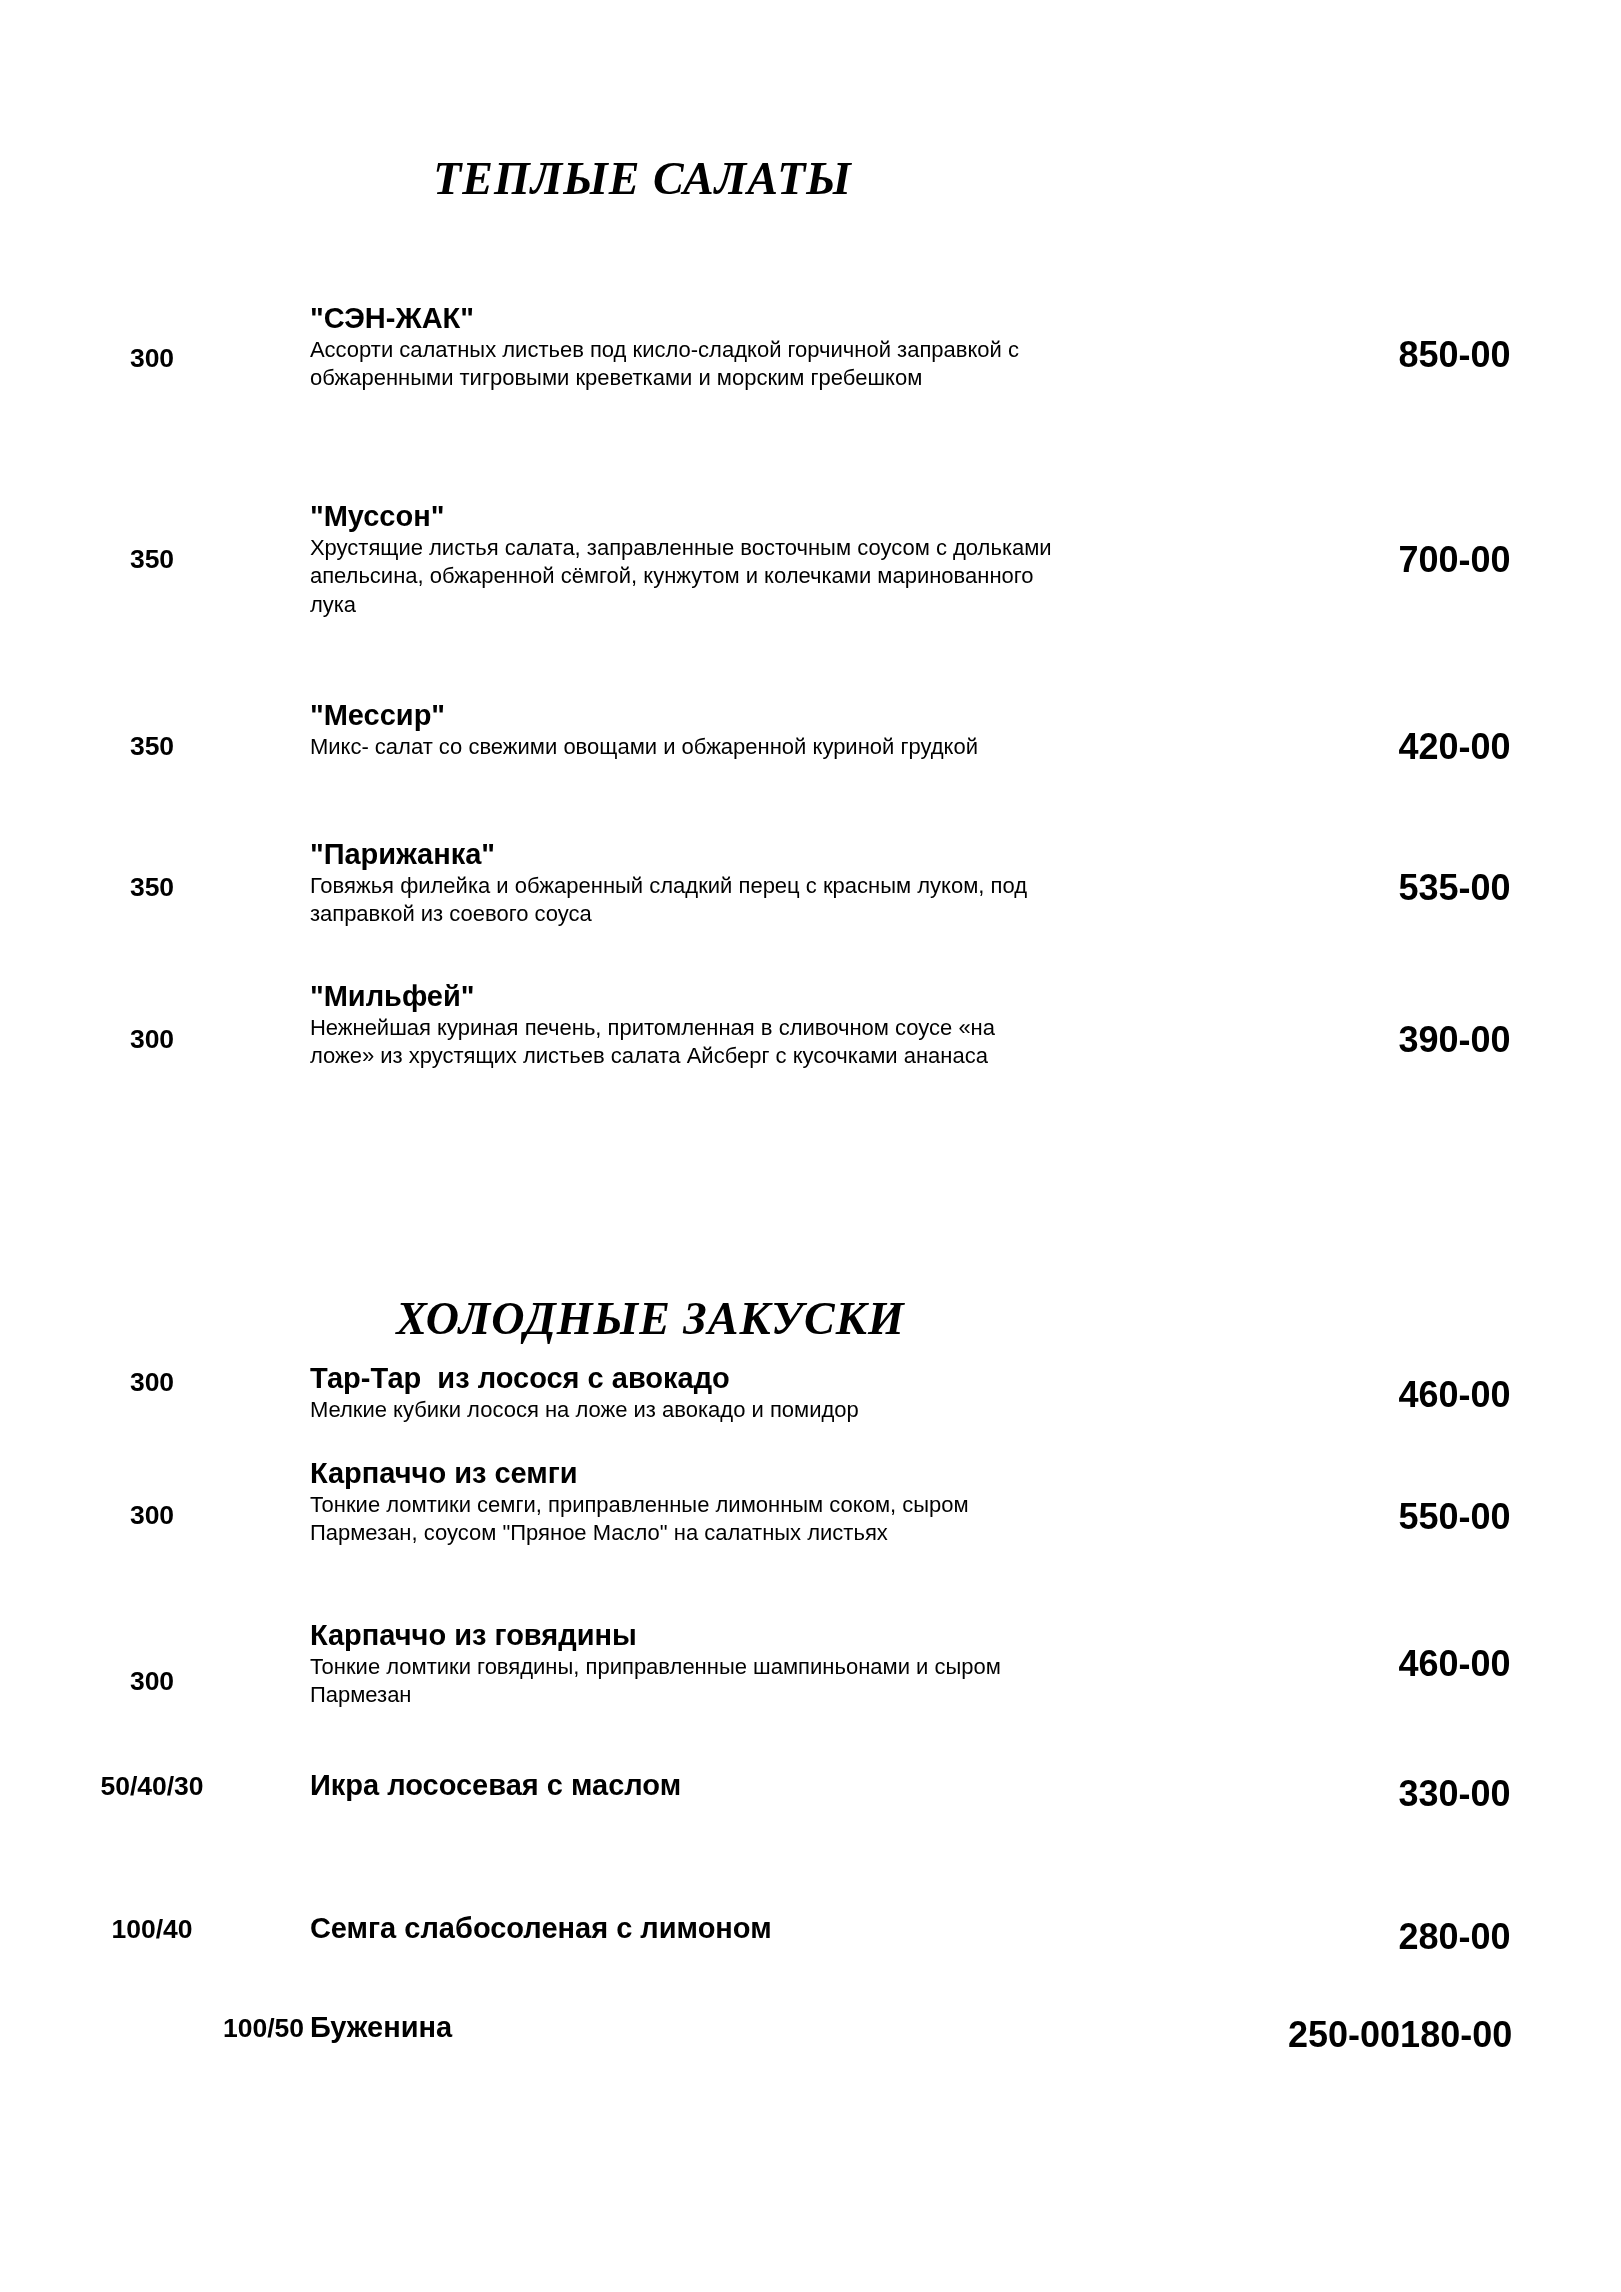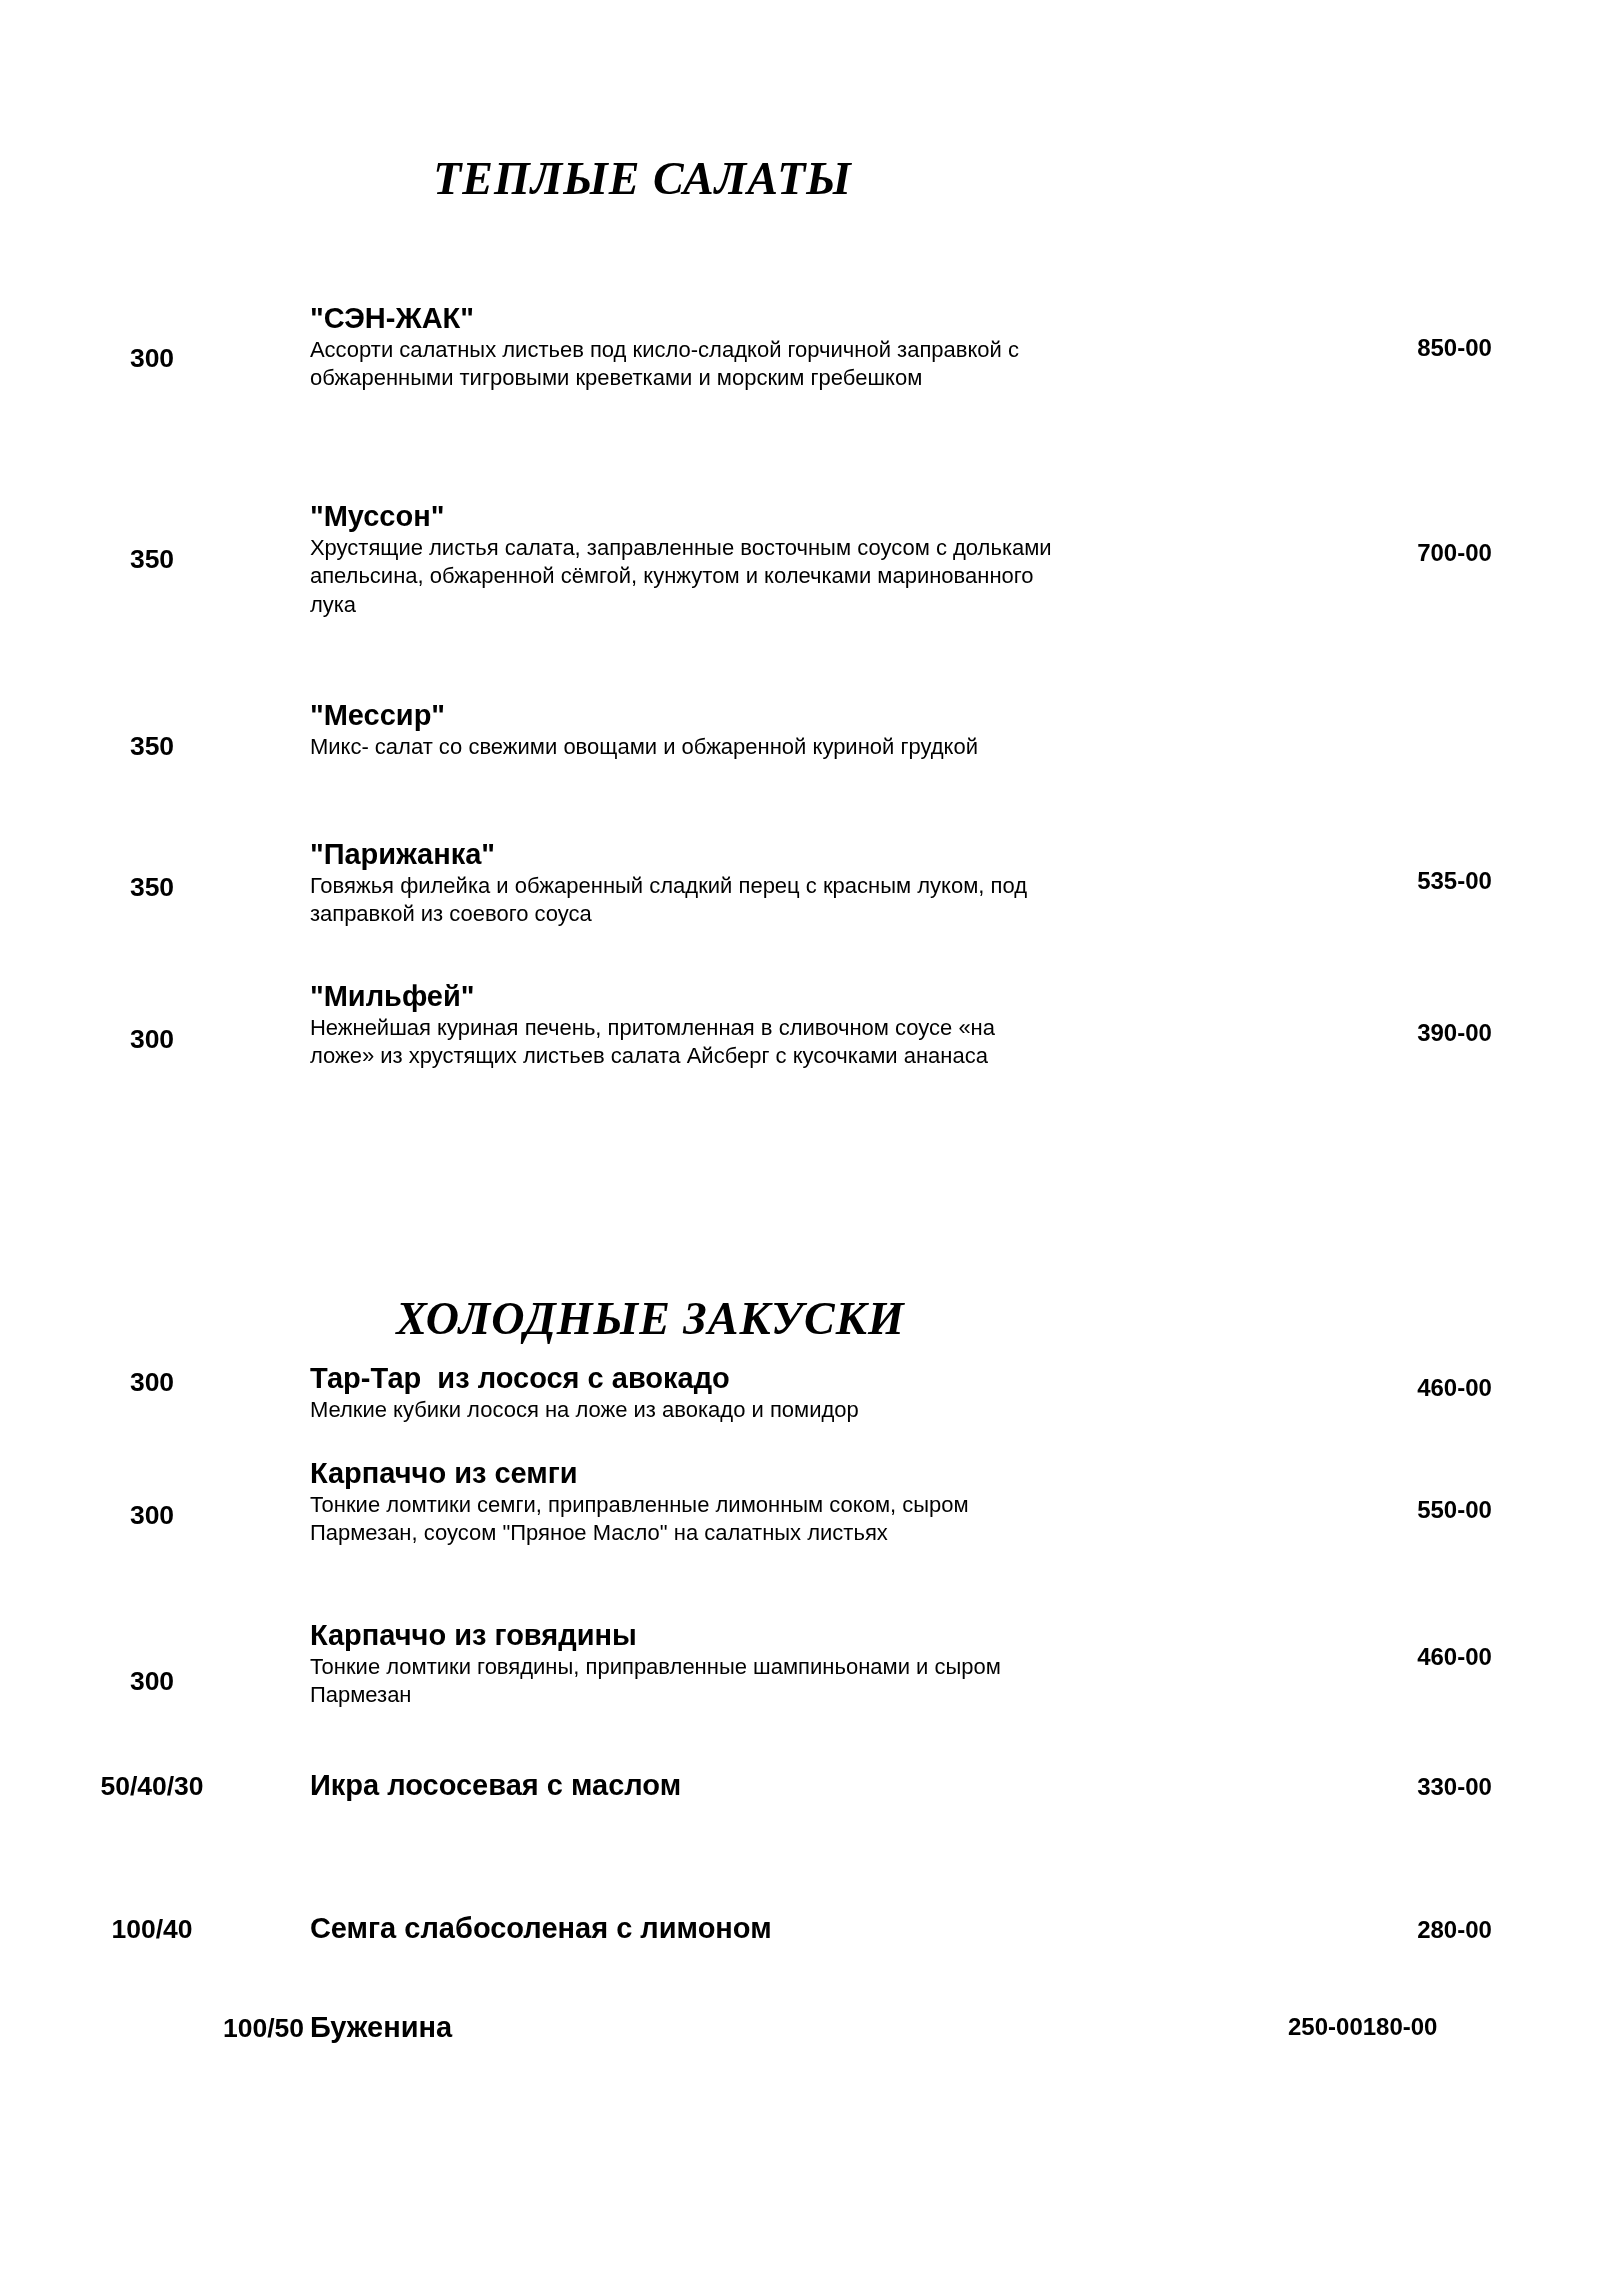--- a/index.html
+++ b/index.html
@@ -62,21 +62,21 @@
     white-space: nowrap;
   }
   .col-body {
     flex: 1 1 auto;
     padding-left: 5.9px;
   }
   .col-price {
     width: 333px;
     flex: 0 0 333px;
     text-align: center;
-    font-size: 24px;
+    font-size: 36px;
     font-weight: bold;
     white-space: nowrap;
   }
   .price-stack {
     display: flex;
     flex-direction: row;
     line-height: 1.35;
   }
   .dish-name {
     font-size: 29px;
@@ -167,20 +167,21 @@
     </div>
     <div class="col-price">700-00</div>
   </div>
 
   <div class="menu-row" id="row-salad-2">
     <div class="col-weight">350</div>
     <div class="col-body">
       <div class="dish-name">"Мессир"</div>
       <div class="dish-desc">Микс- салат со свежими овощами и обжаренной куриной грудкой</div>
     </div>
+    <div class="col-price">420-00</div>
   </div>
 
   <div class="menu-row" id="row-salad-3">
     <div class="col-weight">350</div>
     <div class="col-body">
       <div class="dish-name">"Парижанка"</div>
       <div class="dish-desc">Говяжья филейка и обжаренный сладкий перец с красным луком, под заправкой из соевого соуса</div>
     </div>
     <div class="col-price">535-00</div>
   </div>

